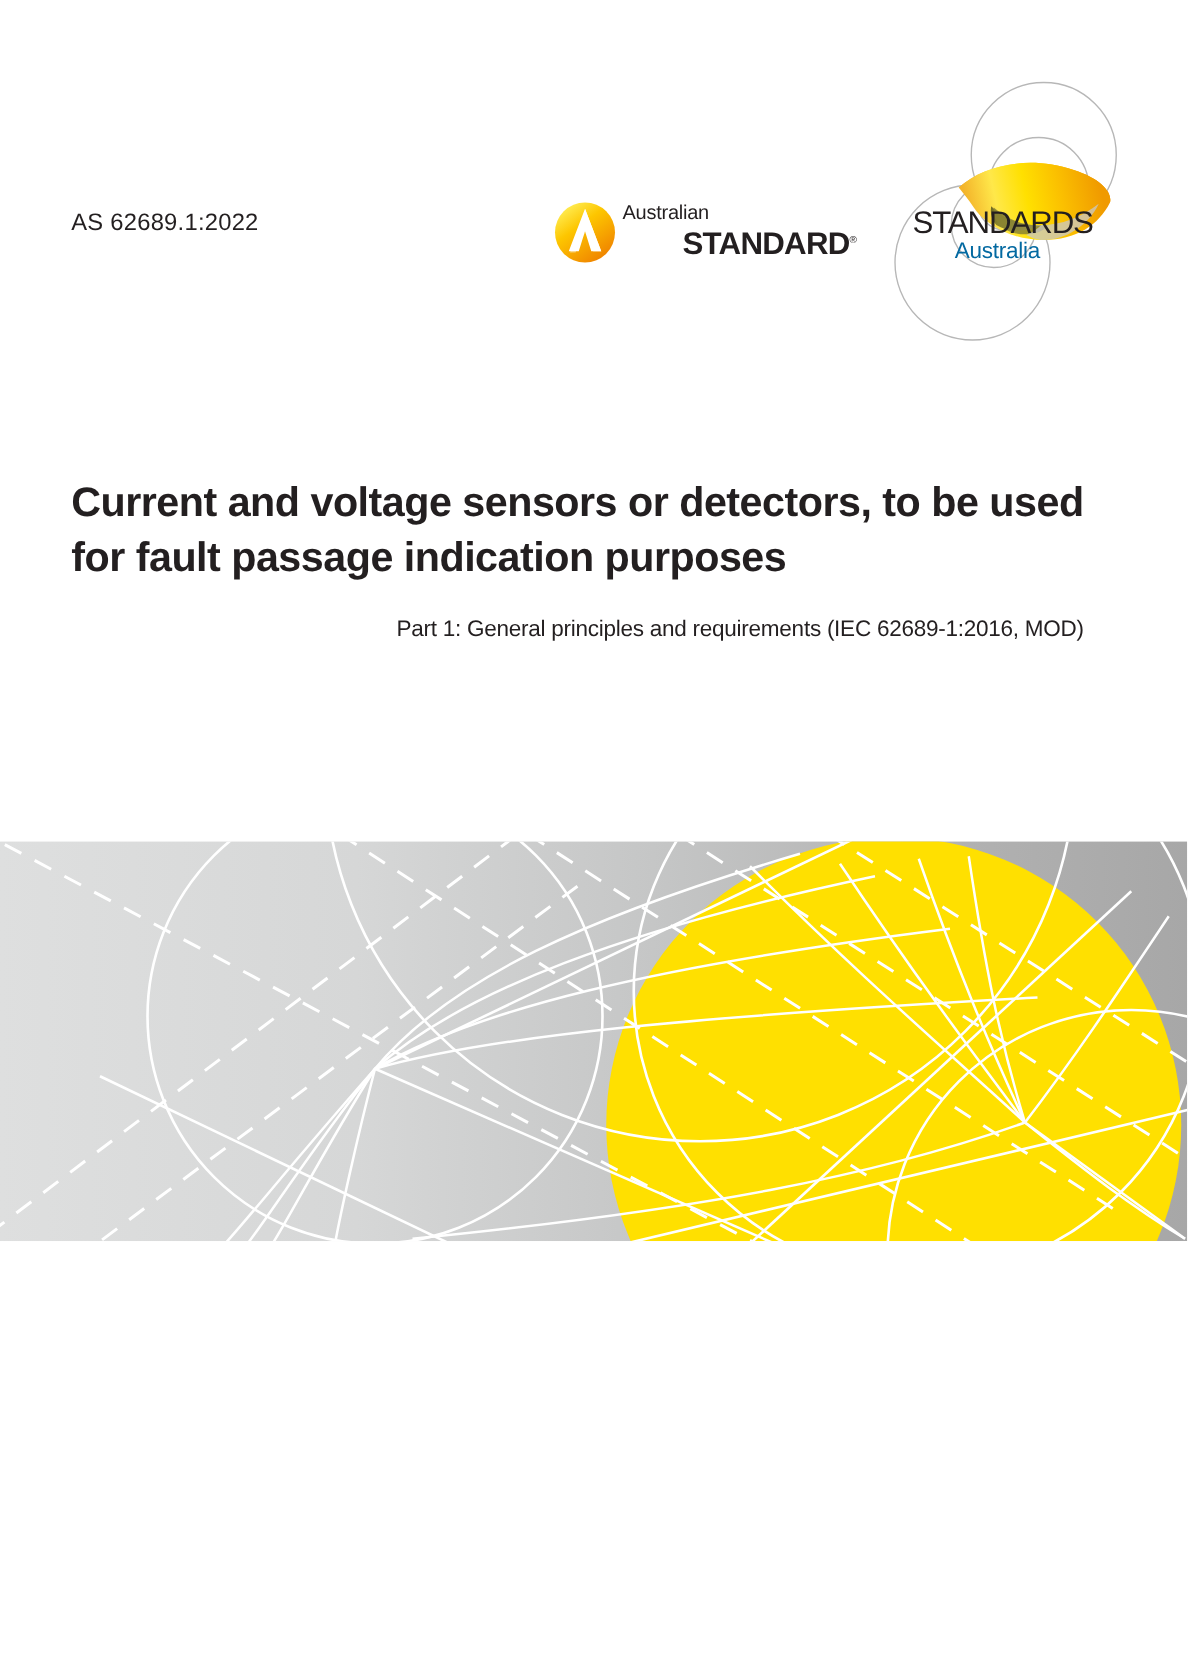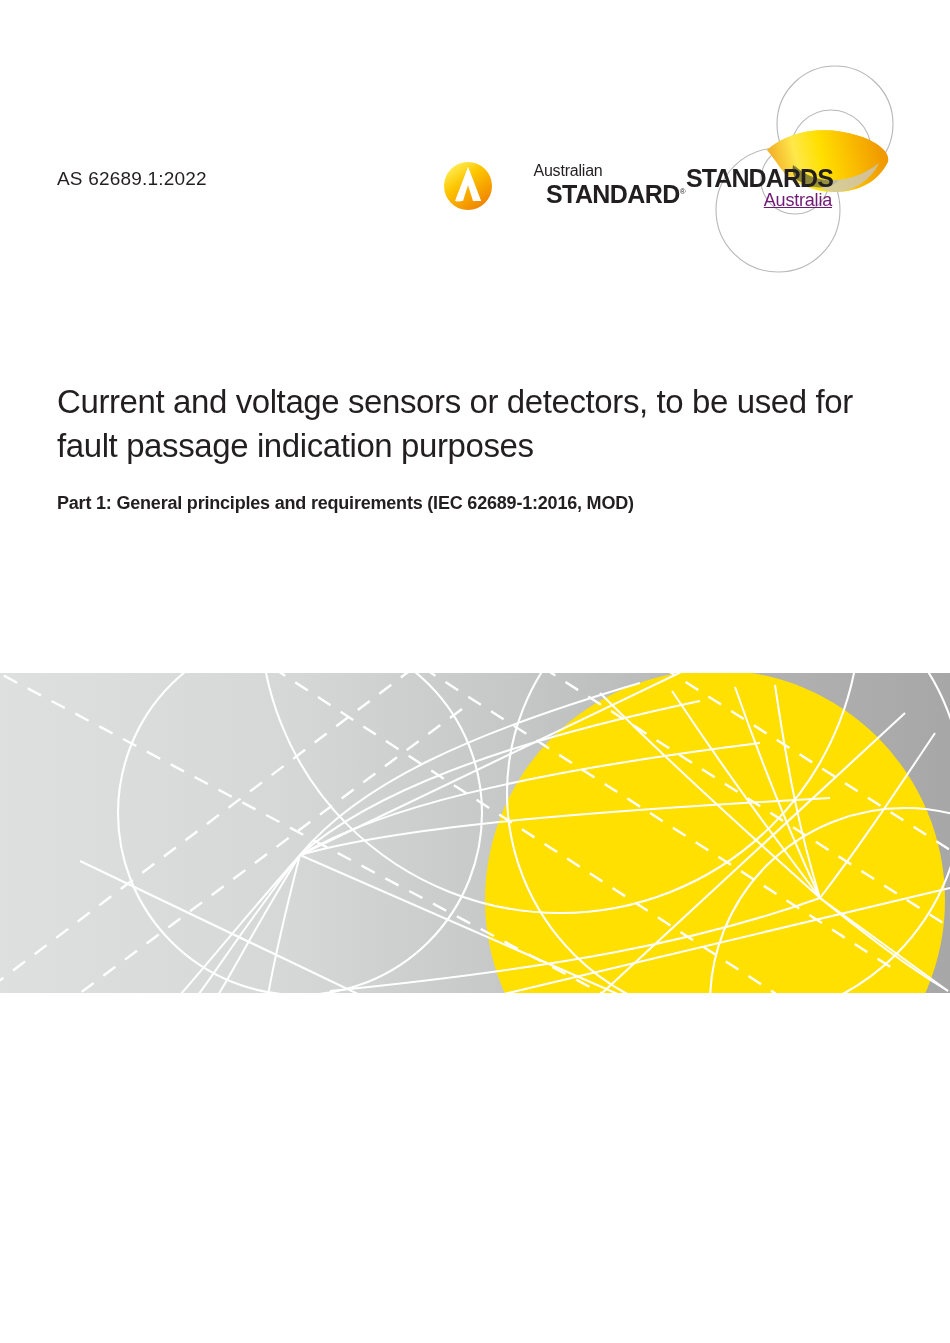--- a/index.html
+++ b/index.html
@@ -48,21 +48,20 @@
     top: 1px;
     width: 50px;
     height: 50px;
   }
   .as-text {
     position: absolute;
     left: 55px;
     top: 3px;
     width: 140px;
     height: 46px;
-    text-align: center;
   }
   .as-text .line1 {
     font-size: 16px;
     line-height: 16px;
     color: #231f20;
     letter-spacing: -0.2px;
   }
   .as-text .line2 {
     font-size: 25px;
     line-height: 25px;
@@ -91,57 +90,58 @@
   .sa-text {
     position: absolute;
     left: 3px;
     top: 104px;
     width: 146px;
     text-align: left;
   }
   .sa-text .line1 {
     font-size: 25px;
     line-height: 25px;
-    font-weight: bold;
+    font-weight: normal;
     color: #231f20;
     letter-spacing: -0.9px;
     white-space: nowrap;
+    margin-left: 44px;
   }
   .sa-text .line2 {
     font-size: 18px;
     line-height: 19px;
-    color: #701a75;
+    color: #0369a1;
     letter-spacing: -0.2px;
     text-align: right;
     white-space: nowrap;
-    text-decoration: underline;
   }
 
   
   .title-block {
     position: absolute;
     left: 57px;
     top: 380px;
     width: 810px;
   }
   .main-title {
     font-size: 33px;
     line-height: 44px;
-    font-weight: normal;
+    font-weight: bold;
     color: #231f20;
     letter-spacing: -0.4px;
     margin: 0;
   }
   .sub-title {
     margin: 23px 0 0 0;
     font-size: 18px;
     line-height: 24px;
-    font-weight: bold;
+    font-weight: normal;
     color: #231f20;
     letter-spacing: -0.2px;
+    text-align: right;
   }
 
   
   .band {
     position: absolute;
     left: 0;
     top: 673px;
     width: 950px;
     height: 320px;
     overflow: hidden;

